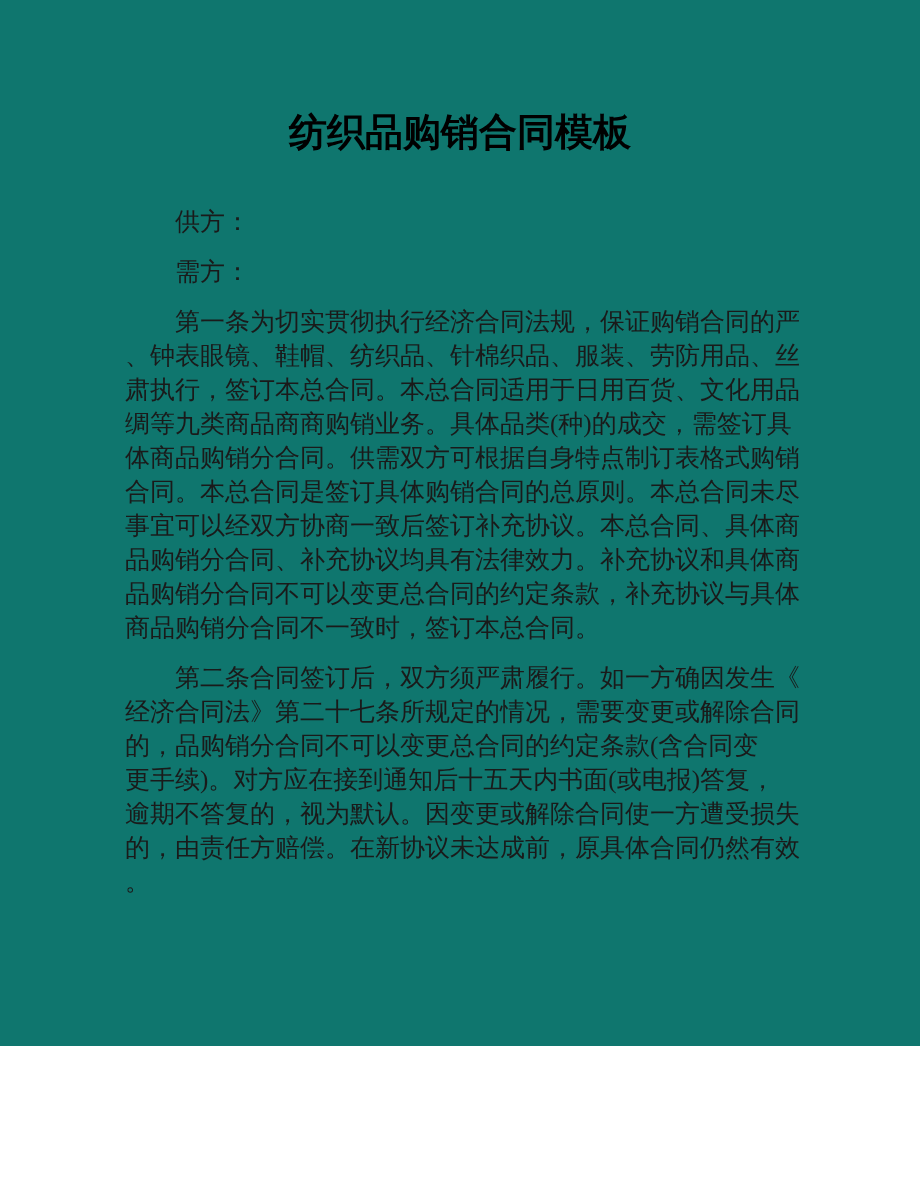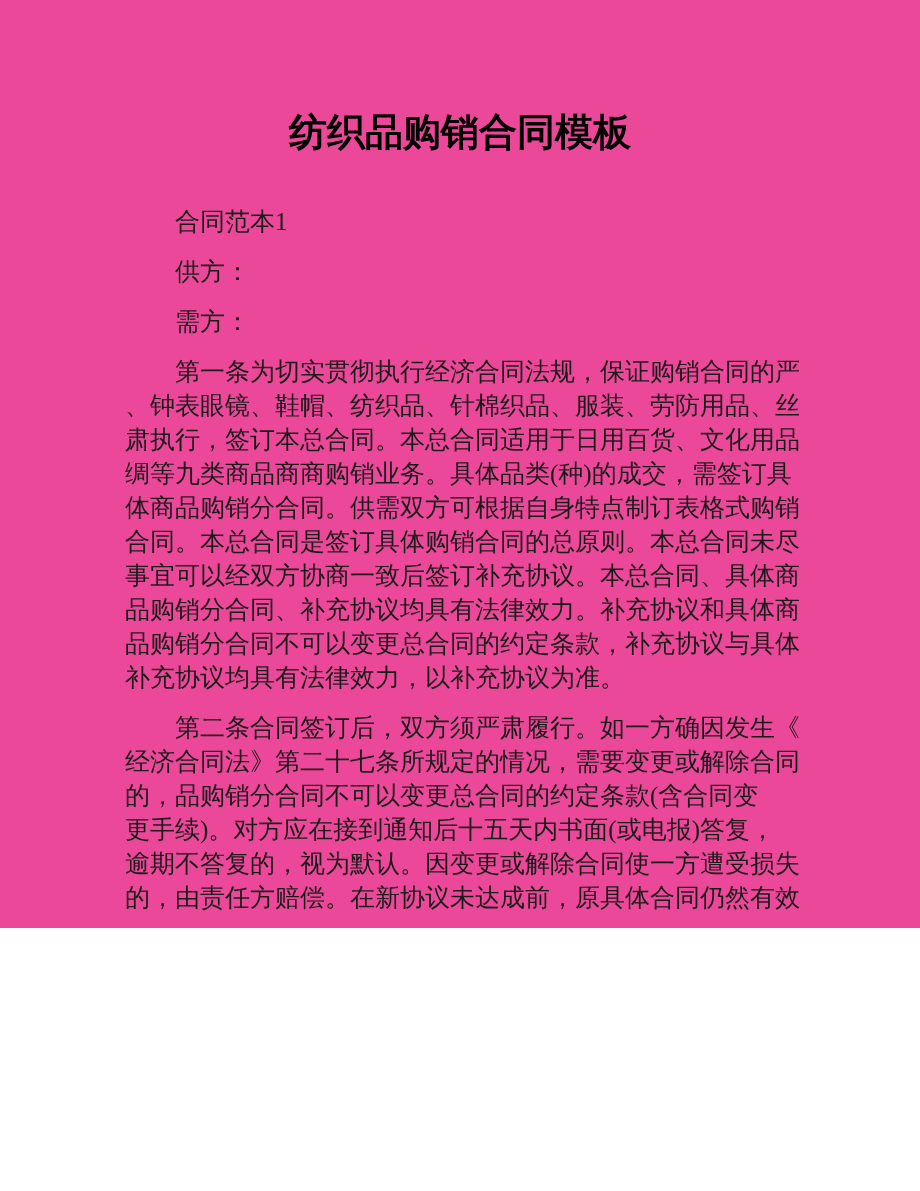--- a/index.html
+++ b/index.html
@@ -3,22 +3,22 @@
 <meta charset="utf-8">
 <style>
   html, body {
     margin: 0;
     padding: 0;
     background: #ffffff;
   }
   .page {
     position: relative;
     width: 920px;
-    height: 928px;
-    background: #ec4899;
+    height: 1046px;
+    background: #0f766e;
     overflow: hidden;
     font-family: "Liberation Serif", "DejaVu Serif", serif;
     color: #1a1a1a;
   }
   .doc-title {
     position: absolute;
     top: 108px;
     left: 0;
     width: 920px;
     margin: 0;
@@ -53,43 +53,40 @@
 </style>
 </head>
 <body>
 
 <div class="page">
 
   <h1 class="doc-title">纺织品购销合同模板</h1>
 
   <div class="content">
 
-    <div class="para">
-      <div class="line indent">合同范本1</div>
-    </div>
 
     <div class="para">
       <div class="line indent">供方：</div>
     </div>
 
     <div class="para">
       <div class="line indent">需方：</div>
     </div>
 
     <div class="para">
       <div class="line indent">第一条为切实贯彻执行经济合同法规，保证购销合同的严</div>
       <div class="line">、钟表眼镜、鞋帽、纺织品、针棉织品、服装、劳防用品、丝</div>
       <div class="line">肃执行，签订本总合同。本总合同适用于日用百货、文化用品</div>
       <div class="line">绸等九类商品商商购销业务。具体品类(种)的成交，需签订具</div>
       <div class="line">体商品购销分合同。供需双方可根据自身特点制订表格式购销</div>
       <div class="line">合同。本总合同是签订具体购销合同的总原则。本总合同未尽</div>
       <div class="line">事宜可以经双方协商一致后签订补充协议。本总合同、具体商</div>
       <div class="line">品购销分合同、补充协议均具有法律效力。补充协议和具体商</div>
       <div class="line">品购销分合同不可以变更总合同的约定条款，补充协议与具体</div>
-      <div class="line">补充协议均具有法律效力，以补充协议为准。</div>
+      <div class="line">商品购销分合同不一致时，签订本总合同。</div>
     </div>
 
     <div class="para">
       <div class="line indent">第二条合同签订后，双方须严肃履行。如一方确因发生《</div>
       <div class="line">经济合同法》第二十七条所规定的情况，需要变更或解除合同</div>
       <div class="line">的，品购销分合同不可以变更总合同的约定条款(含合同变</div>
       <div class="line">更手续)。对方应在接到通知后十五天内书面(或电报)答复，</div>
       <div class="line">逾期不答复的，视为默认。因变更或解除合同使一方遭受损失</div>
       <div class="line">的，由责任方赔偿。在新协议未达成前，原具体合同仍然有效</div>
       <div class="line">。</div>

